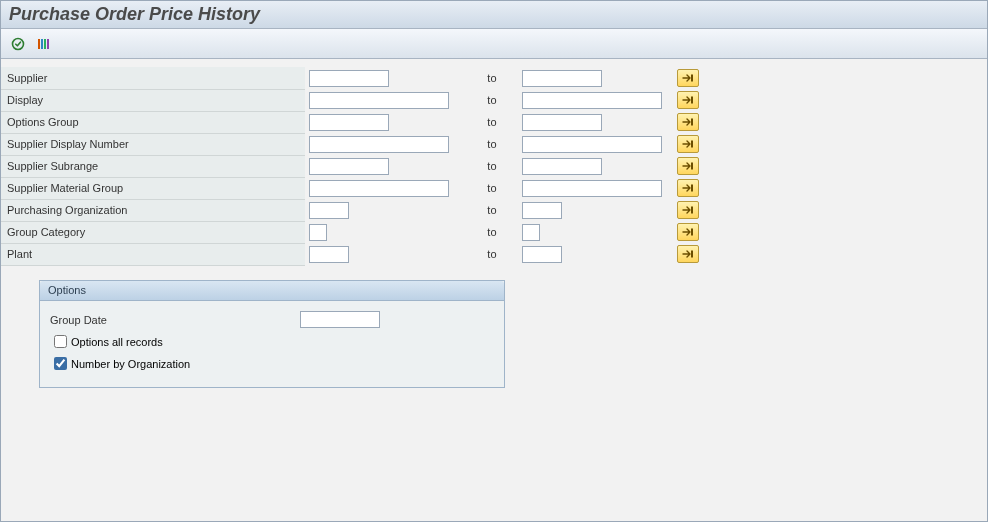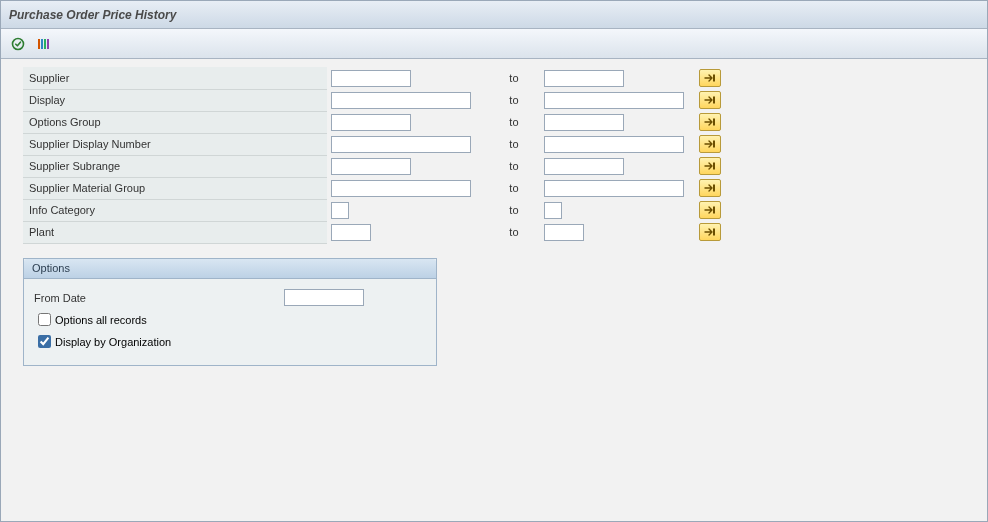--- a/index.html
+++ b/index.html
@@ -20,21 +20,21 @@
     display: flex;
     flex-direction: column;
   }
   .title-bar {
     height: 28px;
     background: linear-gradient(#e8eef5, #cdd9e6);
     border-bottom: 1px solid #a8b4c2;
     display: flex;
     align-items: center;
     padding-left: 8px;
-    font-size: 12px;
+    font-size: 18px;
     font-weight: bold;
     font-style: italic;
     color: #4a4a4a;
   }
   .toolbar {
     height: 30px;
     background: linear-gradient(#f4f7fb, #dbe3ec);
     border-bottom: 1px solid #a8b4c2;
     display: flex;
     align-items: center;
@@ -43,21 +43,21 @@
   }
   .tb-btn {
     width: 22px; height: 20px;
     display: flex; align-items: center; justify-content: center;
     border: 1px solid transparent;
     border-radius: 2px;
   }
   .content {
     flex: 1;
     background: #f2f2f2;
-    padding: 8px 22px;
+    padding: 8px 0;
     overflow: auto;
   }
   .sel-table { width: 700px; border-collapse: collapse; }
   .sel-row td {
     padding: 0;
     vertical-align: middle;
     height: 22px;
   }
   .sel-label-cell {
     width: 300px;
@@ -86,23 +86,24 @@
     background: linear-gradient(#fff2b0,#ffd65e);
     border: 1px solid #b89a3a;
     border-radius: 2px;
     display:flex; align-items:center; justify-content:center;
     cursor: pointer;
   }
   .multi-btn svg { display:block; }
 
   .options-box {
     margin-top: 14px;
-    width: 414px;
+    width: 466px;
     border: 1px solid #9fb4c9;
     background: #edf1f2;
+    margin-left: 38px;
   }
   .options-title {
     height: 20px;
     background: linear-gradient(#d9e6f2,#bcd1e5);
     border-bottom: 1px solid #9fb4c9;
     padding-left: 8px;
     display:flex; align-items:center;
     color: #2c3e50;
     border-radius: 3px 3px 0 0;
   }
@@ -234,23 +235,37 @@
         <td class="sel-btn-cell">
           <div class="multi-btn">
             <svg width="12" height="10" viewBox="0 0 12 10">
                   <path d="M1 5 H8 M8 5 L5 2 M8 5 L5 8" stroke="#6b4e00" stroke-width="1.4" fill="none" stroke-linecap="round"></path>
                   <rect x="9" y="1.5" width="2" height="7" fill="#6b4e00"></rect>
                 </svg>
           </div>
         </td>
       </tr>
 
-
-      <tr class="sel-row">
-        <td class="sel-label-cell"><span>Info Category</span></td>
+      <tr class="sel-row">
+        <td class="sel-label-cell"><span>Purchasing Organization</span></td>
+        <td class="sel-from-cell"><input class="sap-input w-xs" style=""></td>
+        <td class="sel-to-label-cell"><span>to</span></td>
+        <td class="sel-to-cell"><input class="sap-input w-xs" style=""></td>
+        <td class="sel-btn-cell">
+          <div class="multi-btn">
+            <svg width="12" height="10" viewBox="0 0 12 10">
+                  <path d="M1 5 H8 M8 5 L5 2 M8 5 L5 8" stroke="#6b4e00" stroke-width="1.4" fill="none" stroke-linecap="round"></path>
+                  <rect x="9" y="1.5" width="2" height="7" fill="#6b4e00"></rect>
+                </svg>
+          </div>
+        </td>
+      </tr>
+
+      <tr class="sel-row">
+        <td class="sel-label-cell"><span>Group Category</span></td>
         <td class="sel-from-cell"><input class="sap-input w-tiny" style=""></td>
         <td class="sel-to-label-cell"><span>to</span></td>
         <td class="sel-to-cell"><input class="sap-input w-tiny" style=""></td>
         <td class="sel-btn-cell">
           <div class="multi-btn">
             <svg width="12" height="10" viewBox="0 0 12 10">
                   <path d="M1 5 H8 M8 5 L5 2 M8 5 L5 8" stroke="#6b4e00" stroke-width="1.4" fill="none" stroke-linecap="round"></path>
                   <rect x="9" y="1.5" width="2" height="7" fill="#6b4e00"></rect>
                 </svg>
           </div>
@@ -273,28 +288,28 @@
       </tr>
     </tbody>
       </table>
 
     <div class="options-box">
       <div class="options-title">
         <span>Options</span>
       </div>
       <div class="options-body">
         <div class="opt-row">
-          <span class="opt-label">From Date</span>
+          <span class="opt-label">Group Date</span>
           <input class="sap-input" style="width: 80px;" value="">
         </div>
         <div class="opt-row">
           <input type="checkbox" class="chk" id="chk1" style="">
           <label for="chk1">Options all records</label>
         </div>
         <div class="opt-row">
           <input type="checkbox" class="chk" id="chk2" checked="" style="">
-          <label for="chk2">Display by Organization</label>
+          <label for="chk2">Number by Organization</label>
         </div>
       </div>
     </div>
 
   </div>
 </div>
 
 </body></html>

